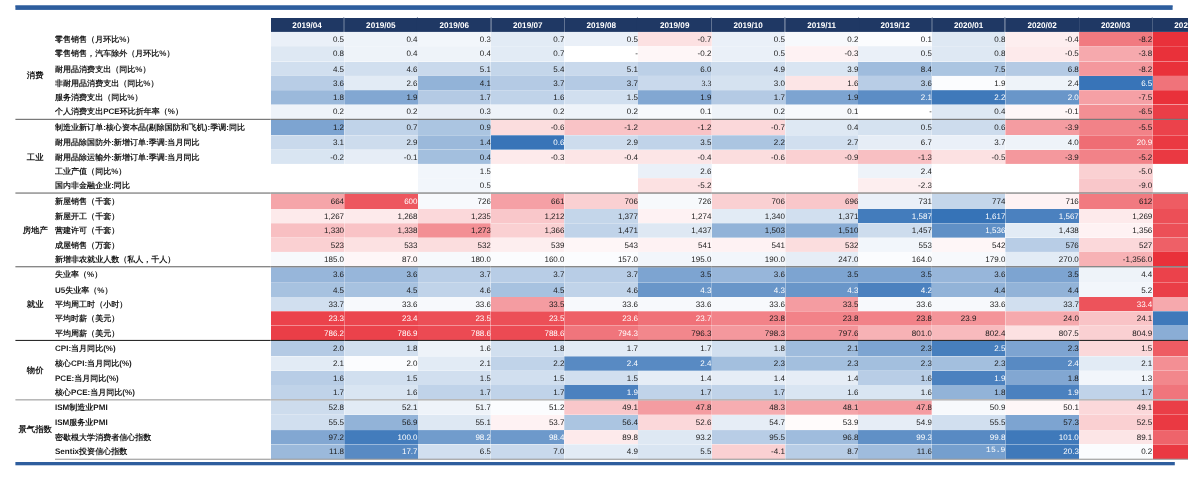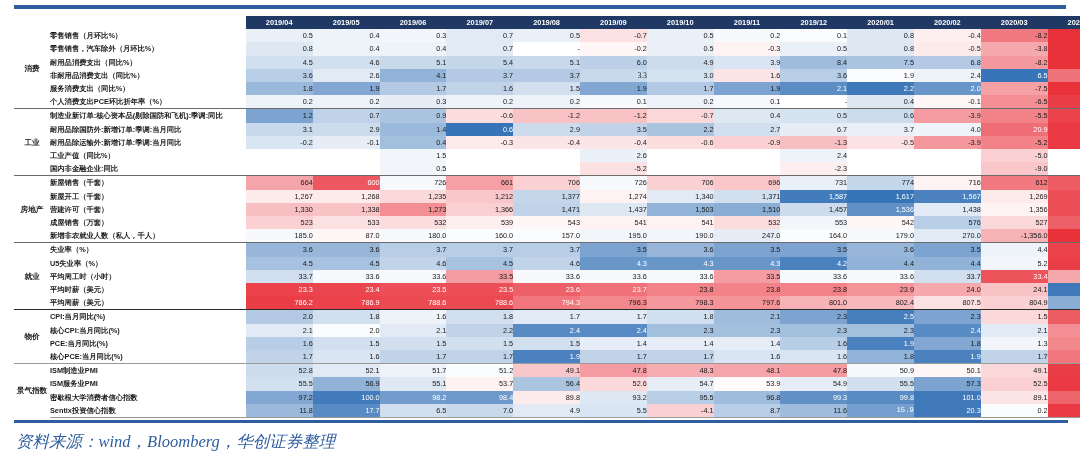--- a/index.html
+++ b/index.html
@@ -467,21 +467,21 @@
             <td class="lab">平均时薪（美元）</td>
             <td class="val white" style="background: rgb(235, 66, 75);">23.3</td>
             <td class="val white" style="background: rgb(235, 70, 79);">23.4</td>
             <td class="val white" style="background: rgb(236, 79, 87);">23.5</td>
             <td class="val white" style="background: rgb(236, 79, 87);">23.5</td>
             <td class="val white" style="background: rgb(238, 96, 103);">23.6</td>
             <td class="val white" style="background: rgb(240, 113, 120);">23.7</td>
             <td class="val" style="background: rgb(242, 130, 136);">23.8</td>
             <td class="val" style="background: rgb(242, 130, 136);">23.8</td>
             <td class="val" style="background: rgb(242, 130, 136);">23.8</td>
-            <td class="val" style="background: rgb(244, 148, 153);">23.9</td>
+            <td class="val" style="background: rgb(244, 148, 153); text-align: center;">23.9</td>
             <td class="val" style="background: rgb(246, 169, 173);">24.0</td>
             <td class="val" style="background: rgb(249, 195, 198);">24.1</td>
             <td class="val white" style="background: rgb(63, 121, 186);">25.1</td>
           </tr>
           <tr>
             <td class="lab">平均周薪（美元）</td>
             <td class="val white" style="background: rgb(234, 62, 71);">786.2</td>
             <td class="val white" style="background: rgb(235, 66, 75);">786.9</td>
             <td class="val white" style="background: rgb(236, 74, 83);">788.6</td>
             <td class="val white" style="background: rgb(236, 74, 83);">788.6</td>
@@ -623,15 +623,14 @@
             <td class="val white" style="background: rgb(117, 159, 206); font-family: Liberation Mono, monospace;">15.9</td>
             <td class="val white" style="background: rgb(63, 121, 186);">20.3</td>
             <td class="val" style="background: rgb(251, 252, 254);">0.2</td>
             <td class="val white" style="background: rgb(234, 57, 66);">-39.1</td>
           </tr>
         </tbody>
     </table>
   </div>
 
   <div class="foot-rule"></div>
-  <div class="source">资料来源：wind，Bloomberg，华创证券整理</div>
 
 </div>
 
 </body></html>

